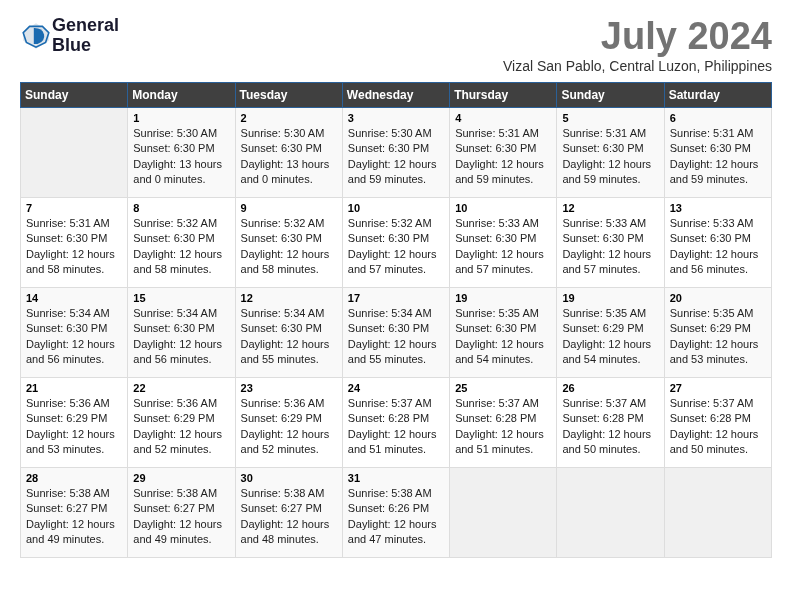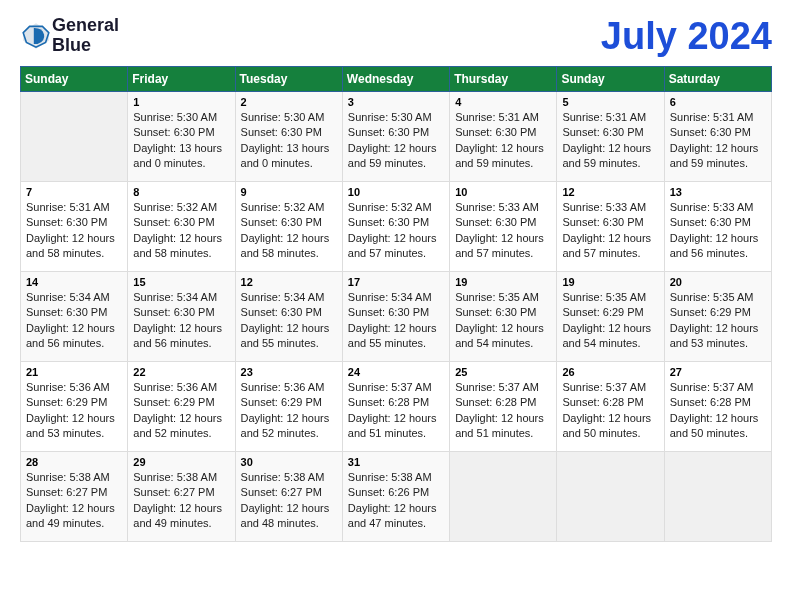--- a/index.html
+++ b/index.html
@@ -32,34 +32,34 @@
     .logo-icon {
       width: 32px;
       height: 32px;
     }
     .title-block {
       text-align: right;
     }
     .month-title {
       font-size: 38px;
       font-weight: bold;
-      color: #1d4ed8;
+      color: #737373;
       line-height: 1.1;
     }
     .location-title {
       font-size: 14px;
       color: #333;
     }
     table {
       width: 100%;
       border-collapse: collapse;
       font-size: 10.5px;
     }
     thead tr {
-      background-color: #15803d;
+      background-color: #404040;
       color: #fff;
     }
     thead th {
       padding: 5px 4px;
       text-align: left;
       font-size: 12px;
       font-weight: bold;
       border: 1px solid #2a6098;
     }
     tbody tr {
@@ -103,28 +103,29 @@
       <path d="M18 10 Q28 10 30 18 Q32 26 22 30 L18 30 Z" fill="#1a6ab0"></path>
       <path d="M18 10 L18 30" stroke="#1a6ab0" stroke-width="1.5"></path>
     </svg>
     <div class="logo-text">
       <span>General</span>
       <span>Blue</span>
     </div>
   </div>
   <div class="title-block">
     <div class="month-title">July 2024</div>
+    <div class="location-title">Vizal San Pablo, Central Luzon, Philippines</div>
   </div>
 </div>
 
 <table>
   <thead>
     <tr>
       <th>Sunday</th>
-      <th>Friday</th>
+      <th>Monday</th>
       <th>Tuesday</th>
       <th>Wednesday</th>
       <th>Thursday</th>
       <th>Sunday</th>
       <th>Saturday</th>
     </tr>
   </thead>
   <tbody id="calendar-body">
   <tr>
         <td class="empty-cell"></td>

